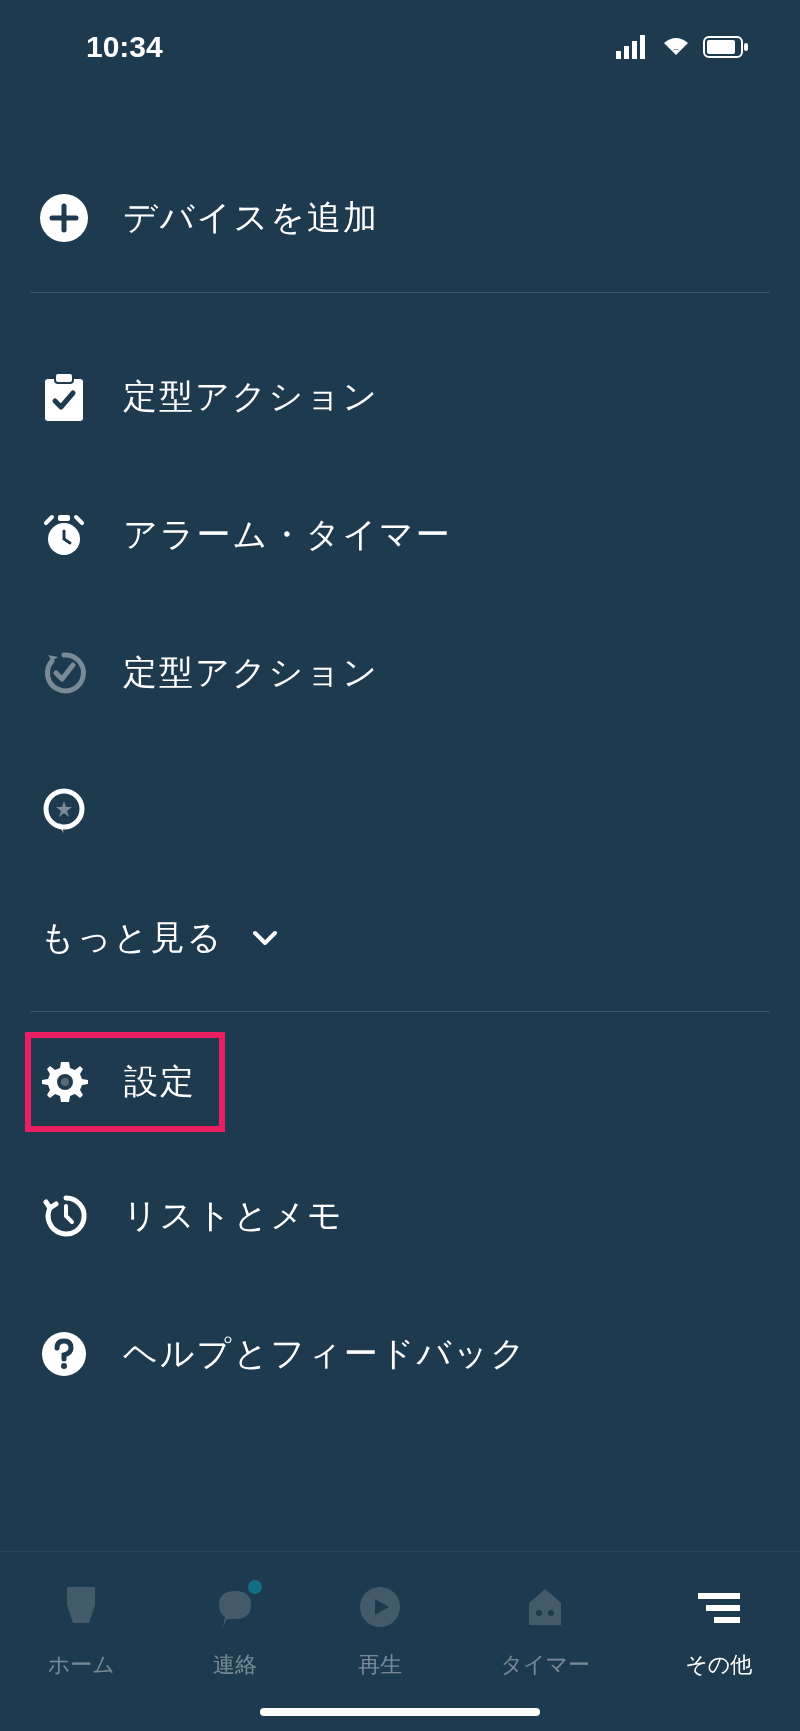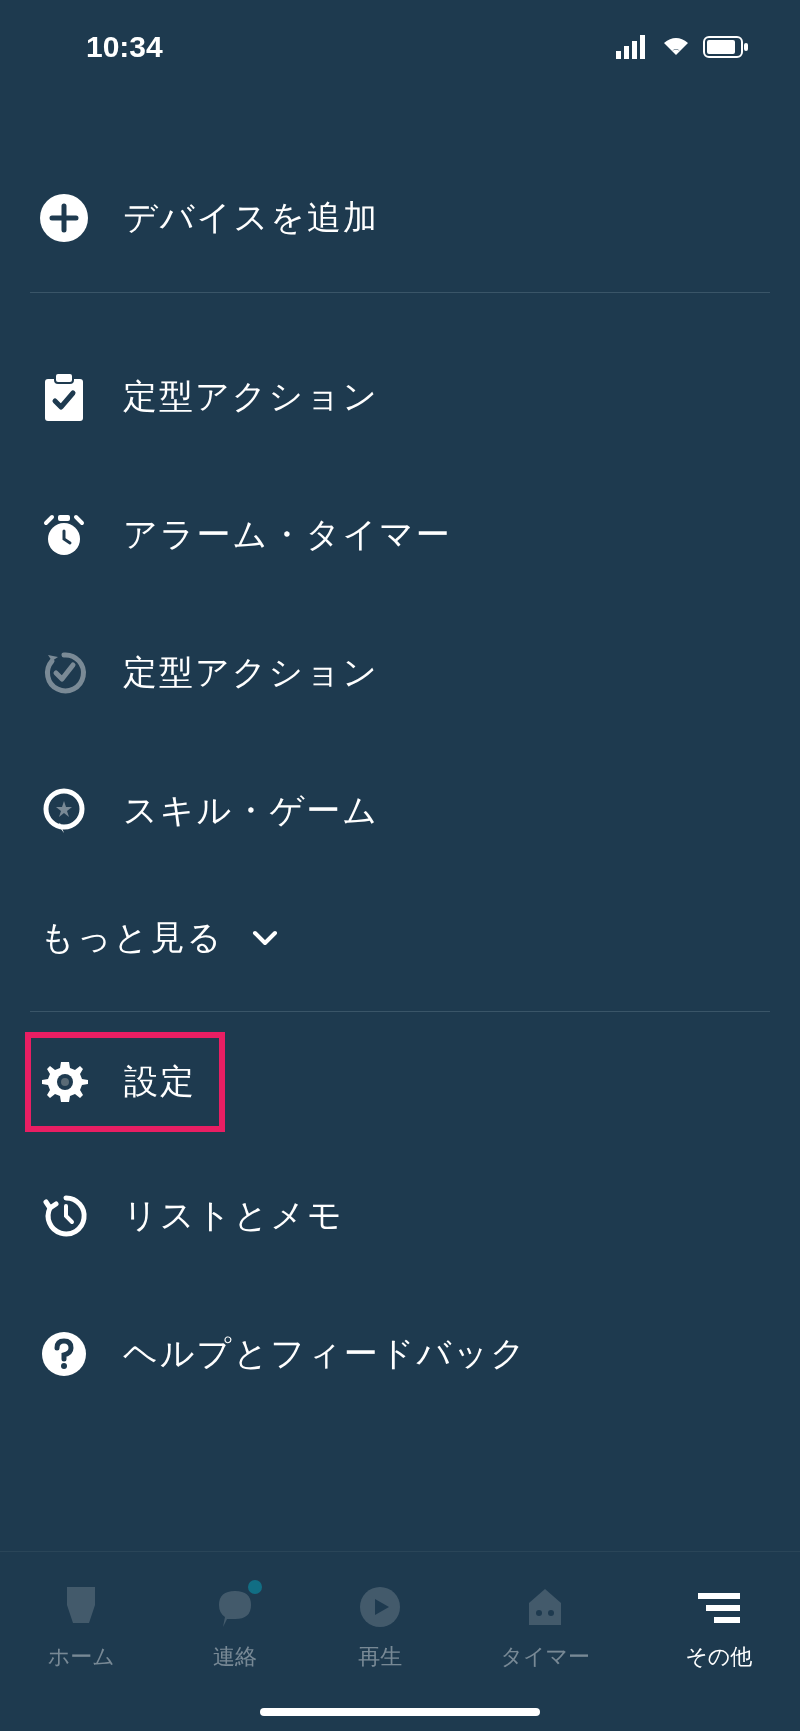--- a/index.html
+++ b/index.html
@@ -80,21 +80,21 @@
       display: flex;
       justify-content: space-around;
       align-items: flex-start;
       padding-top: 30px;
       border-top: 1px solid #2a4558;
     }
     .tab-item {
       display: flex;
       flex-direction: column;
       align-items: center;
-      gap: 10px;
+      gap: 18px;
       opacity: 0.4;
     }
     .tab-item.active {
       opacity: 1;
       text-align: center;
     }
     .tab-icon {
       width: 50px;
       height: 50px;
       display: flex;
@@ -208,21 +208,20 @@
   <div class="section-gap"></div>
 
   <div class="menu-item">
     <span class="icon">
       <svg width="48" height="48" viewBox="0 0 48 48">
           <circle cx="24" cy="22" r="18" fill="none" stroke="#fff" stroke-width="5"></circle>
           <path d="M18 38 L24 46 L20 36 Z" fill="#fff"></path>
           <path d="M24 14 L26 20 L32 20 L27 24 L29 30 L24 26 L19 30 L21 24 L16 20 L22 20 Z" fill="#7a8a96"></path>
         </svg>
     </span>
-    <span class="menu-label">スキル・ゲーム</span>
   </div>
 
   <div class="section-gap"></div>
 
   <div class="show-more">
     <span>もっと見る</span>
     <svg width="28" height="18" viewBox="0 0 28 18">
         <path d="M4 4 L14 14 L24 4" fill="none" stroke="#fff" stroke-width="4" stroke-linecap="round" stroke-linejoin="round"></path>
       </svg>
   </div>

